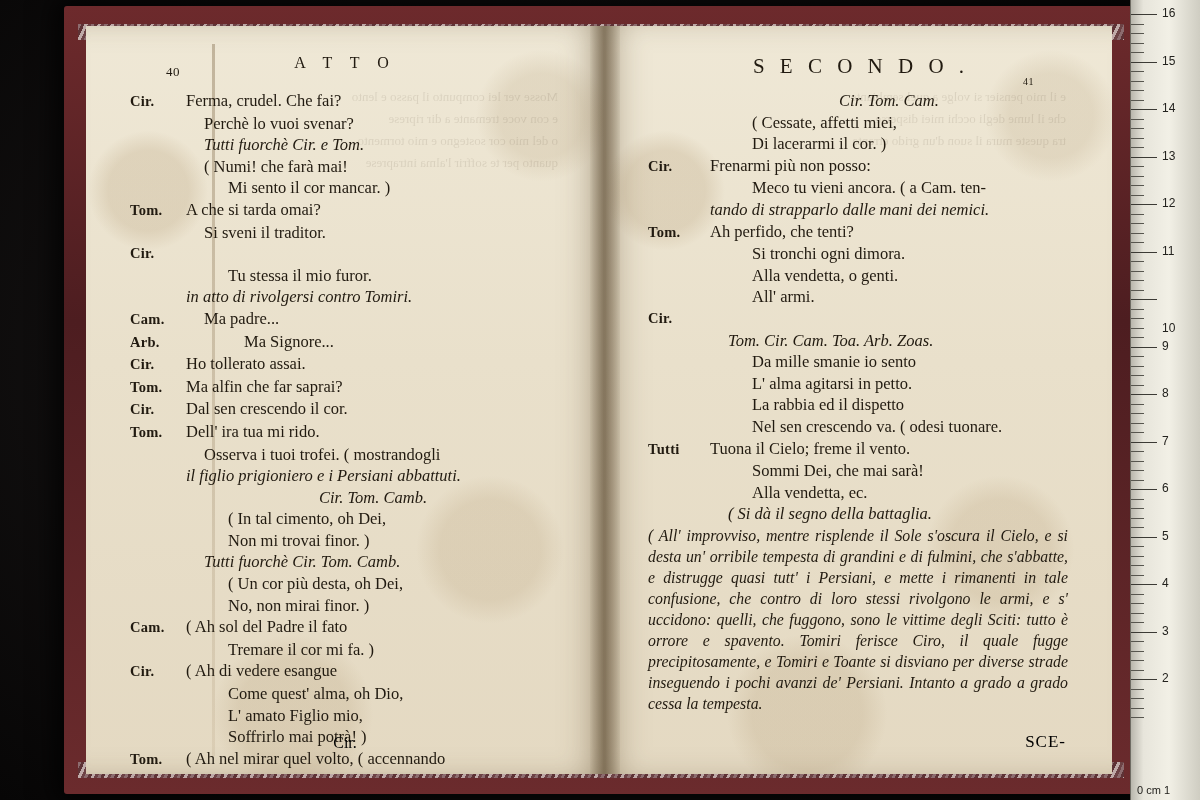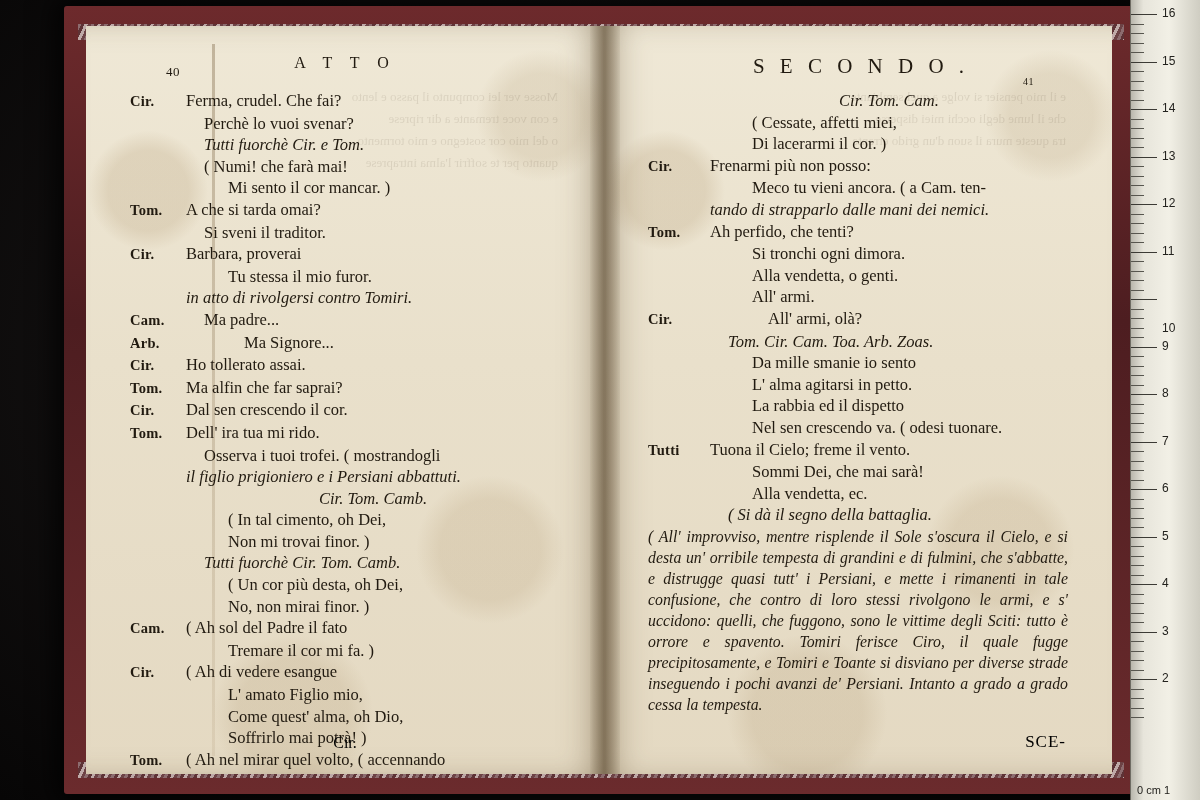--- a/index.html
+++ b/index.html
@@ -167,42 +167,42 @@
             <span class="runhead">A T T O</span>
           </div>
           <div class="lines">
             <div class="ln"><span class="spk">Cir.</span><span class="body">Ferma, crudel. Che fai?</span></div>
             <div class="ln"><span class="spk"></span><span class="body ind1">Perchè lo vuoi svenar?</span></div>
             <div class="ln"><span class="spk"></span><span class="body ind1 ital">Tutti fuorchè Cir. e Tom.</span></div>
             <div class="ln"><span class="spk"></span><span class="body ind1">( Numi! che farà mai!</span></div>
             <div class="ln"><span class="spk"></span><span class="body ind2">Mi sento il cor mancar. )</span></div>
             <div class="ln"><span class="spk">Tom.</span><span class="body">A che si tarda omai?</span></div>
             <div class="ln"><span class="spk"></span><span class="body ind1">Si sveni il traditor.</span></div>
-            <div class="ln"><span class="spk">Cir.</span><span class="body">Barbara, proverai</span></div>
+            <div class="ln"><span class="spk">Cir.</span></div>
             <div class="ln"><span class="spk"></span><span class="body ind2">Tu stessa il mio furor.</span></div>
             <div class="ln"><span class="spk"></span><span class="body ital">in atto di rivolgersi contro Tomiri.</span></div>
             <div class="ln"><span class="spk">Cam.</span><span class="body ind1">Ma padre...</span></div>
             <div class="ln"><span class="spk">Arb.</span><span class="body ind3">Ma Signore...</span></div>
             <div class="ln"><span class="spk">Cir.</span><span class="body">Ho tollerato assai.</span></div>
             <div class="ln"><span class="spk">Tom.</span><span class="body">Ma alfin che far saprai?</span></div>
             <div class="ln"><span class="spk">Cir.</span><span class="body">Dal sen crescendo il cor.</span></div>
             <div class="ln"><span class="spk">Tom.</span><span class="body">Dell' ira tua mi rido.</span></div>
             <div class="ln"><span class="spk"></span><span class="body ind1">Osserva i tuoi trofei. ( mostrandogli</span></div>
             <div class="ln"><span class="spk"></span><span class="body ital">il figlio prigioniero e i Persiani abbattuti.</span></div>
             <div class="ln"><span class="spk"></span><span class="body ital ctr">Cir. Tom. Camb.</span></div>
             <div class="ln"><span class="spk"></span><span class="body ind2">( In tal cimento, oh Dei,</span></div>
             <div class="ln"><span class="spk"></span><span class="body ind2">Non mi trovai finor. )</span></div>
             <div class="ln"><span class="spk"></span><span class="body ind1 ital">Tutti fuorchè Cir. Tom. Camb.</span></div>
             <div class="ln"><span class="spk"></span><span class="body ind2">( Un cor più desta, oh Dei,</span></div>
             <div class="ln"><span class="spk"></span><span class="body ind2">No, non mirai finor. )</span></div>
             <div class="ln"><span class="spk">Cam.</span><span class="body">( Ah sol del Padre il fato</span></div>
             <div class="ln"><span class="spk"></span><span class="body ind2">Tremare il cor mi fa. )</span></div>
             <div class="ln"><span class="spk">Cir.</span><span class="body">( Ah di vedere esangue</span></div>
+            <div class="ln"><span class="spk"></span><span class="body ind2">Come quest' alma, oh Dio,</span></div>
             <div class="ln"><span class="spk"></span><span class="body ind2">L' amato Figlio mio,</span></div>
-            <div class="ln"><span class="spk"></span><span class="body ind2">Come quest' alma, oh Dio,</span></div>
             <div class="ln"><span class="spk"></span><span class="body ind2">Soffrirlo mai potrà! )</span></div>
             <div class="ln"><span class="spk">Tom.</span><span class="body">( Ah nel mirar quel volto, ( accennando</span></div>
             <div class="ln"><span class="spk"></span><span class="body ind4 ital">( Cambise.</span></div>
 
           </div>
         </div>
         <div class="catch">Cir.</div>
       </div>
 
       <div class="page right">
@@ -220,21 +220,21 @@
             <div class="ln"><span class="spk wide"></span><span class="body ital ctr">Cir. Tom. Cam.</span></div>
             <div class="ln"><span class="spk wide"></span><span class="body ind2">( Cessate, affetti miei,</span></div>
             <div class="ln"><span class="spk wide"></span><span class="body ind2">Di lacerarmi il cor. )</span></div>
             <div class="ln"><span class="spk wide">Cir.</span><span class="body">Frenarmi più non posso:</span></div>
             <div class="ln"><span class="spk wide"></span><span class="body ind2">Meco tu vieni ancora. ( a Cam. ten-</span></div>
             <div class="ln"><span class="spk wide"></span><span class="body ital">tando di strapparlo dalle mani dei nemici.</span></div>
             <div class="ln"><span class="spk wide">Tom.</span><span class="body">Ah perfido, che tenti?</span></div>
             <div class="ln"><span class="spk wide"></span><span class="body ind2">Si tronchi ogni dimora.</span></div>
             <div class="ln"><span class="spk wide"></span><span class="body ind2">Alla vendetta, o genti.</span></div>
             <div class="ln"><span class="spk wide"></span><span class="body ind2">All' armi.</span></div>
-            <div class="ln"><span class="spk wide">Cir.</span><span class="body ind3">All' armi, olà?</span></div>
+            <div class="ln"><span class="spk wide">Cir.</span></div>
             <div class="ln"><span class="spk wide"></span><span class="body ind1 ital">Tom. Cir. Cam. Toa. Arb. Zoas.</span></div>
             <div class="ln"><span class="spk wide"></span><span class="body ind2">Da mille smanie io sento</span></div>
             <div class="ln"><span class="spk wide"></span><span class="body ind2">L' alma agitarsi in petto.</span></div>
             <div class="ln"><span class="spk wide"></span><span class="body ind2">La rabbia ed il dispetto</span></div>
             <div class="ln"><span class="spk wide"></span><span class="body ind2">Nel sen crescendo va. ( odesi tuonare.</span></div>
             <div class="ln"><span class="spk wide">Tutti</span><span class="body">Tuona il Cielo; freme il vento.</span></div>
             <div class="ln"><span class="spk wide"></span><span class="body ind2">Sommi Dei, che mai sarà!</span></div>
             <div class="ln"><span class="spk wide"></span><span class="body ind2">Alla vendetta, ec.</span></div>
             <div class="ln"><span class="spk wide"></span><span class="body ind1 ital">( Si dà il segno della battaglia.</span></div>
           </div>

